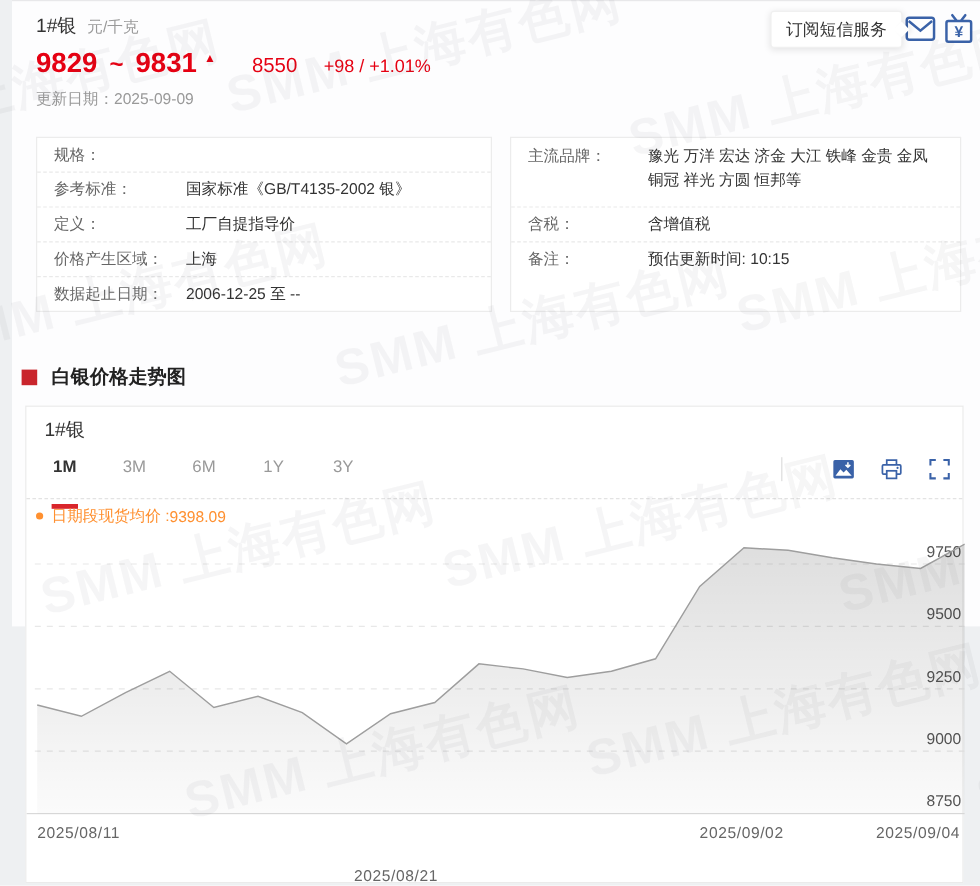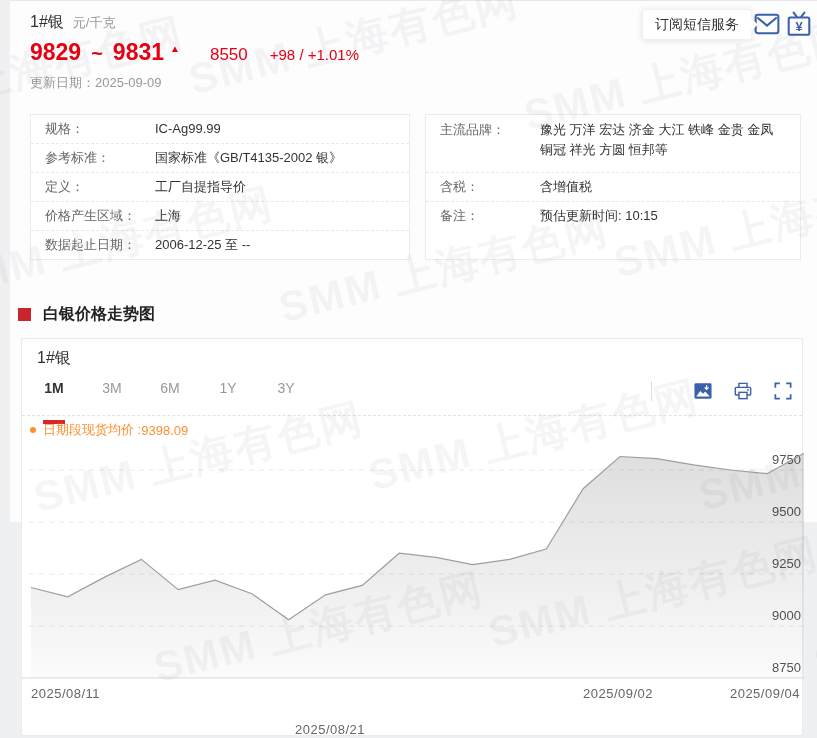--- a/index.html
+++ b/index.html
@@ -117,21 +117,20 @@
   </svg>
   <svg class="hdr-icon icon-yuan" viewBox="0 0 24 24">
     <path d="M7 1.5 L10 5.5 M17 1.5 L14 5.5" fill="none" stroke="#3a62a8" stroke-width="1.9" stroke-linecap="round"></path>
     <rect x="2.5" y="6" width="19" height="16" rx="1.5" fill="none" stroke="#3a62a8" stroke-width="1.9"></rect>
     <text x="12" y="18.5" font-size="12" font-weight="bold" fill="#3a62a8" text-anchor="middle" font-family="Liberation Sans, sans-serif">¥</text>
   </svg>
 
   <div class="info-table left">
     <div class="info-row">
       <span class="info-label">规格：</span>
-      <span class="info-value">IC-Ag99.99</span>
     </div>
     <div class="info-row">
       <span class="info-label">参考标准：</span>
       <span class="info-value">国家标准《GB/T4135-2002 银》</span>
     </div>
     <div class="info-row">
       <span class="info-label">定义：</span>
       <span class="info-value">工厂自提指导价</span>
     </div>
     <div class="info-row">

